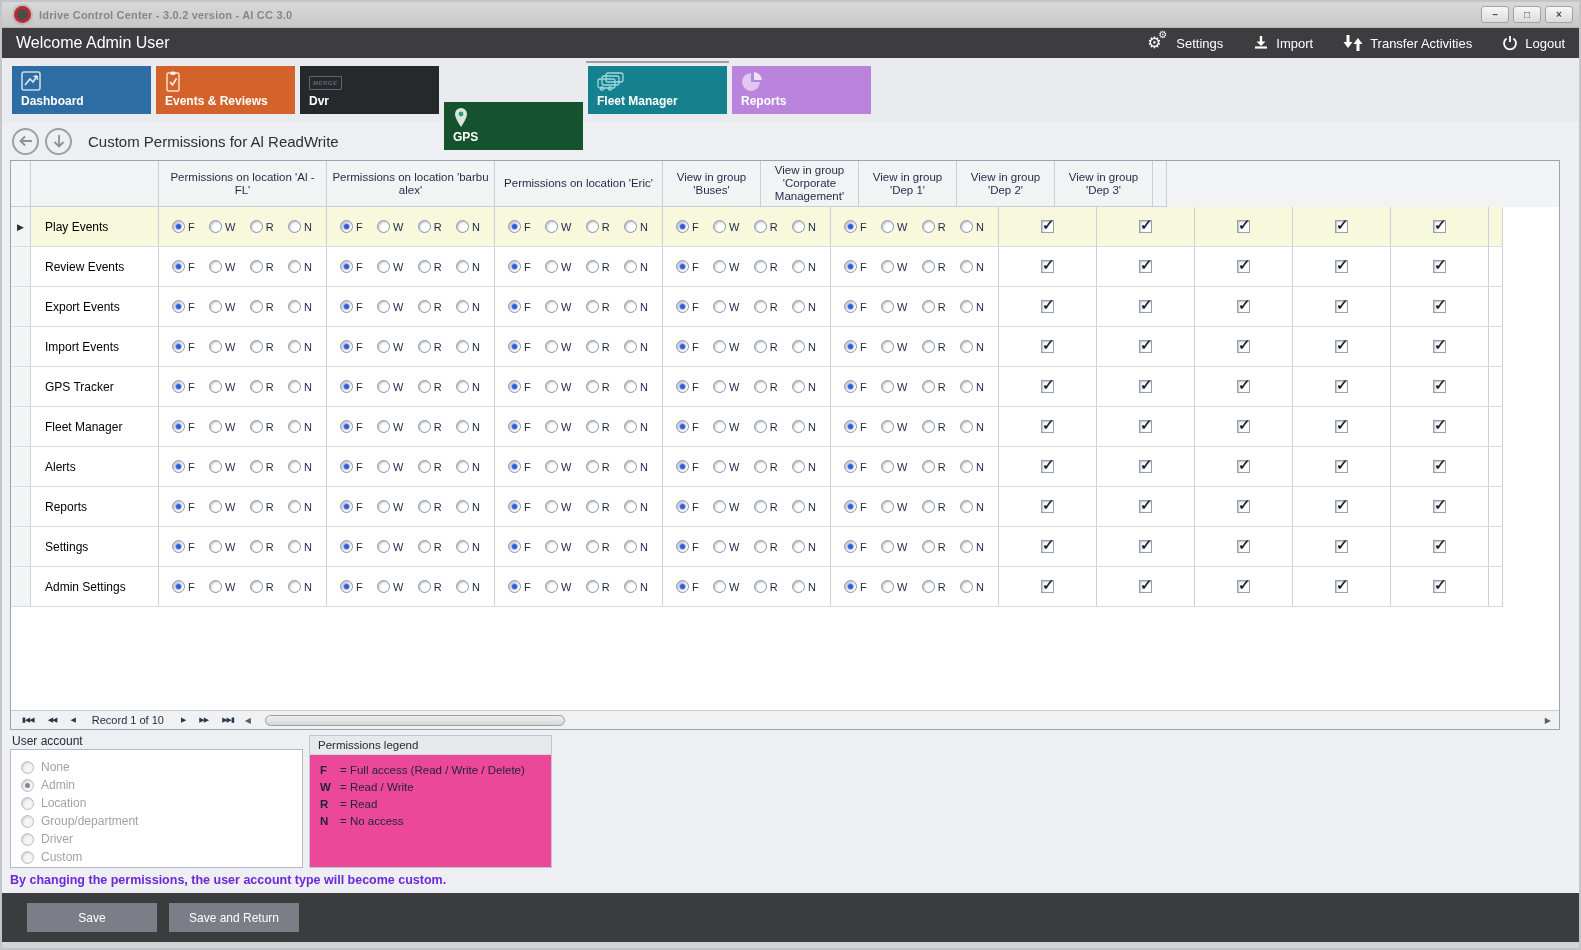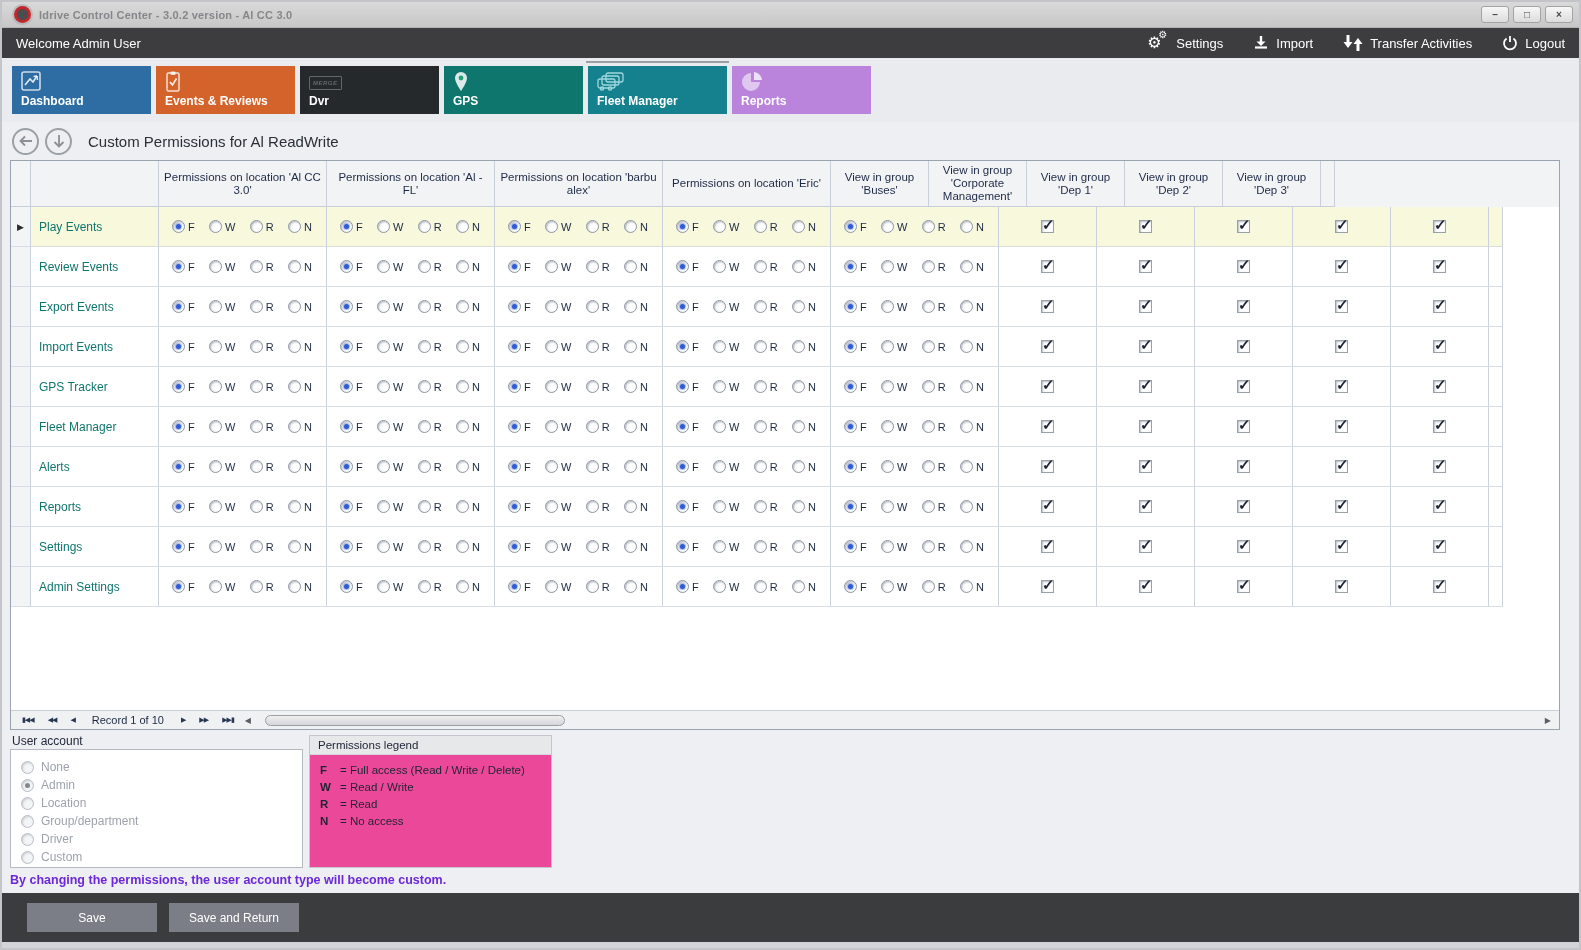--- a/index.html
+++ b/index.html
@@ -15,21 +15,21 @@
     background:#4c4c4e; margin:0 8px 0 6px; box-shadow:0 0 0 2px rgba(160,160,160,.45); }
   .apptitle { font-size:11px; font-weight:bold; color:#85878a; letter-spacing:.2px; }
   .winbtns { margin-left:auto; display:flex; gap:4px; }
   .winbtn { width:28px; height:17px; border:1px solid #a3a3a3; border-radius:3px;
     background:linear-gradient(#f7f7f7,#dcdcdc); color:#4a4a4a; font-size:10px; font-weight:bold;
     display:flex; align-items:center; justify-content:center; line-height:1; }
 
   
   .welcomebar { height:30px; background:#3d3d3f; color:#fff; display:flex;
     align-items:center; padding:0 14px; flex:none; }
-  .welcome-text { font-size:13px; }
+  .welcome-text { font-size:16px; }
   .topactions { margin-left:auto; display:flex; align-items:center; gap:30px; }
   .topaction { display:flex; align-items:center; gap:7px; font-size:13px; color:#fff; cursor:default; }
   .gearwrap { position:relative; width:22px; height:20px; }
   .gear1 { position:absolute; left:0; top:2px; font-size:16px; line-height:16px; color:#fff; }
   .gear2 { position:absolute; left:11px; top:-3px; font-size:10px; line-height:10px; color:#fff; }
 
   
   .tabstrip { height:64px; background:#e9ebee; display:flex; align-items:flex-start;
     padding:8px 0 0 10px; flex:none; }
   .tab { width:139px; height:48px; margin-right:5px; position:relative;
@@ -55,21 +55,21 @@
   .ghead { display:flex; height:46px; background:#f2f3f5; }
   .hcell { border-right:1px solid #c9cfda; border-bottom:1px solid #c9cfda;
     display:flex; align-items:center; justify-content:center; text-align:center;
     font-size:11.5px; color:#1e2a45; line-height:13px; padding:2px 4px; }
   .grow { display:flex; height:40px; background:#fff; }
   .grow.hl .cell { background:#f8f8dd; }
   .grow.hl .cell.c-sel { background:#f3f4f6; }
   .cell { border-right:1px solid #ccd2dc; border-bottom:1px solid #d8dce4;
     display:flex; align-items:center; }
   .c-sel { width:20px; justify-content:center; background:#f3f4f6; }
-  .c-label { width:128px; font-size:12px; color:#0f766e; padding-left:8px; }
+  .c-label { width:128px; font-size:12px; color:#000000; padding-left:14px; }
   .c-loc { width:168px; }
   .c-grp { width:98px; justify-content:center; }
   .c-fill { width:14px; }
   .selarrow { font-size:9px; color:#2b2b2b; }
   .pcell { justify-content:space-between; padding:0 14px 0 13px; }
   .radio { display:flex; align-items:center; gap:3px; }
   .rb { width:13px; height:13px; border-radius:50%; background:#fff; border:1px solid #8f96a0;
     box-shadow:inset 1px 1px 2px rgba(110,120,140,.55); display:flex;
     align-items:center; justify-content:center; flex:none; }
   .rb.on::after { content:""; width:5px; height:5px; border-radius:50%;
@@ -196,21 +196,21 @@
         </svg>
       </span>
       <span class="tlabel">Events &amp; Reviews</span>
     </div>
     <div class="tab" style="background: rgb(38, 41, 44);">
       <span class="ticon">
         <span class="dvrbox">MERGE</span>
       </span>
       <span class="tlabel">Dvr</span>
     </div>
-    <div class="tab" style="background: #0f766e;">
+    <div class="tab" style="background: #14532d; margin-top: 36px;">
       <span class="ticon">
         <svg width="16" height="22" viewBox="0 0 16 22">
           <path d="M8 1 a6 6 0 0 1 6 6 c0 4.5 -6 13 -6 13 s-6 -8.5 -6 -13 a6 6 0 0 1 6 -6 Z" fill="rgba(255,255,255,.85)"></path>
           <circle cx="8" cy="7" r="2.4" fill="#23a179"></circle>
         </svg>
       </span>
       <span class="tlabel">GPS</span>
     </div>
     <div class="tab sel" style="background: rgb(21, 128, 142);">
       <span class="ticon">
@@ -249,23 +249,20 @@
       </svg>
     </div>
     <div class="pagetitle">Custom Permissions for Al ReadWrite</div>
   </div>
 
   <div class="gridwrap">
     <div class="ghead" id="ghead">
         <div class="hcell c-sel"></div>
         <div class="hcell c-label"></div>
         <div class="hcell c-loc">
-          <span>Permissions on location 'Al CC 3.0'</span>
-        </div>
-        <div class="hcell c-loc">
           <span>Permissions on location 'Al - FL'</span>
         </div>
         <div class="hcell c-loc">
           <span>Permissions on location 'barbu alex'</span>
         </div>
         <div class="hcell c-loc">
           <span>Permissions on location 'Eric'</span>
         </div>
         <div class="hcell c-grp">
           <span>View in group 'Buses'</span>

